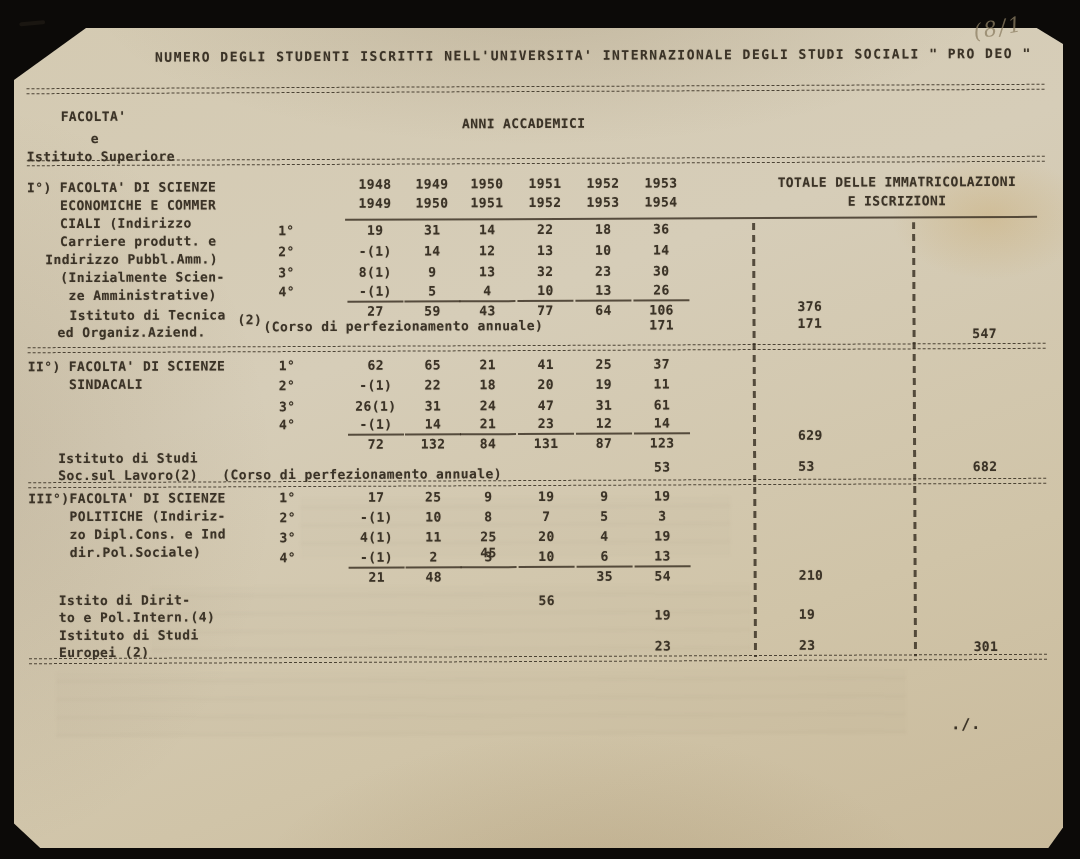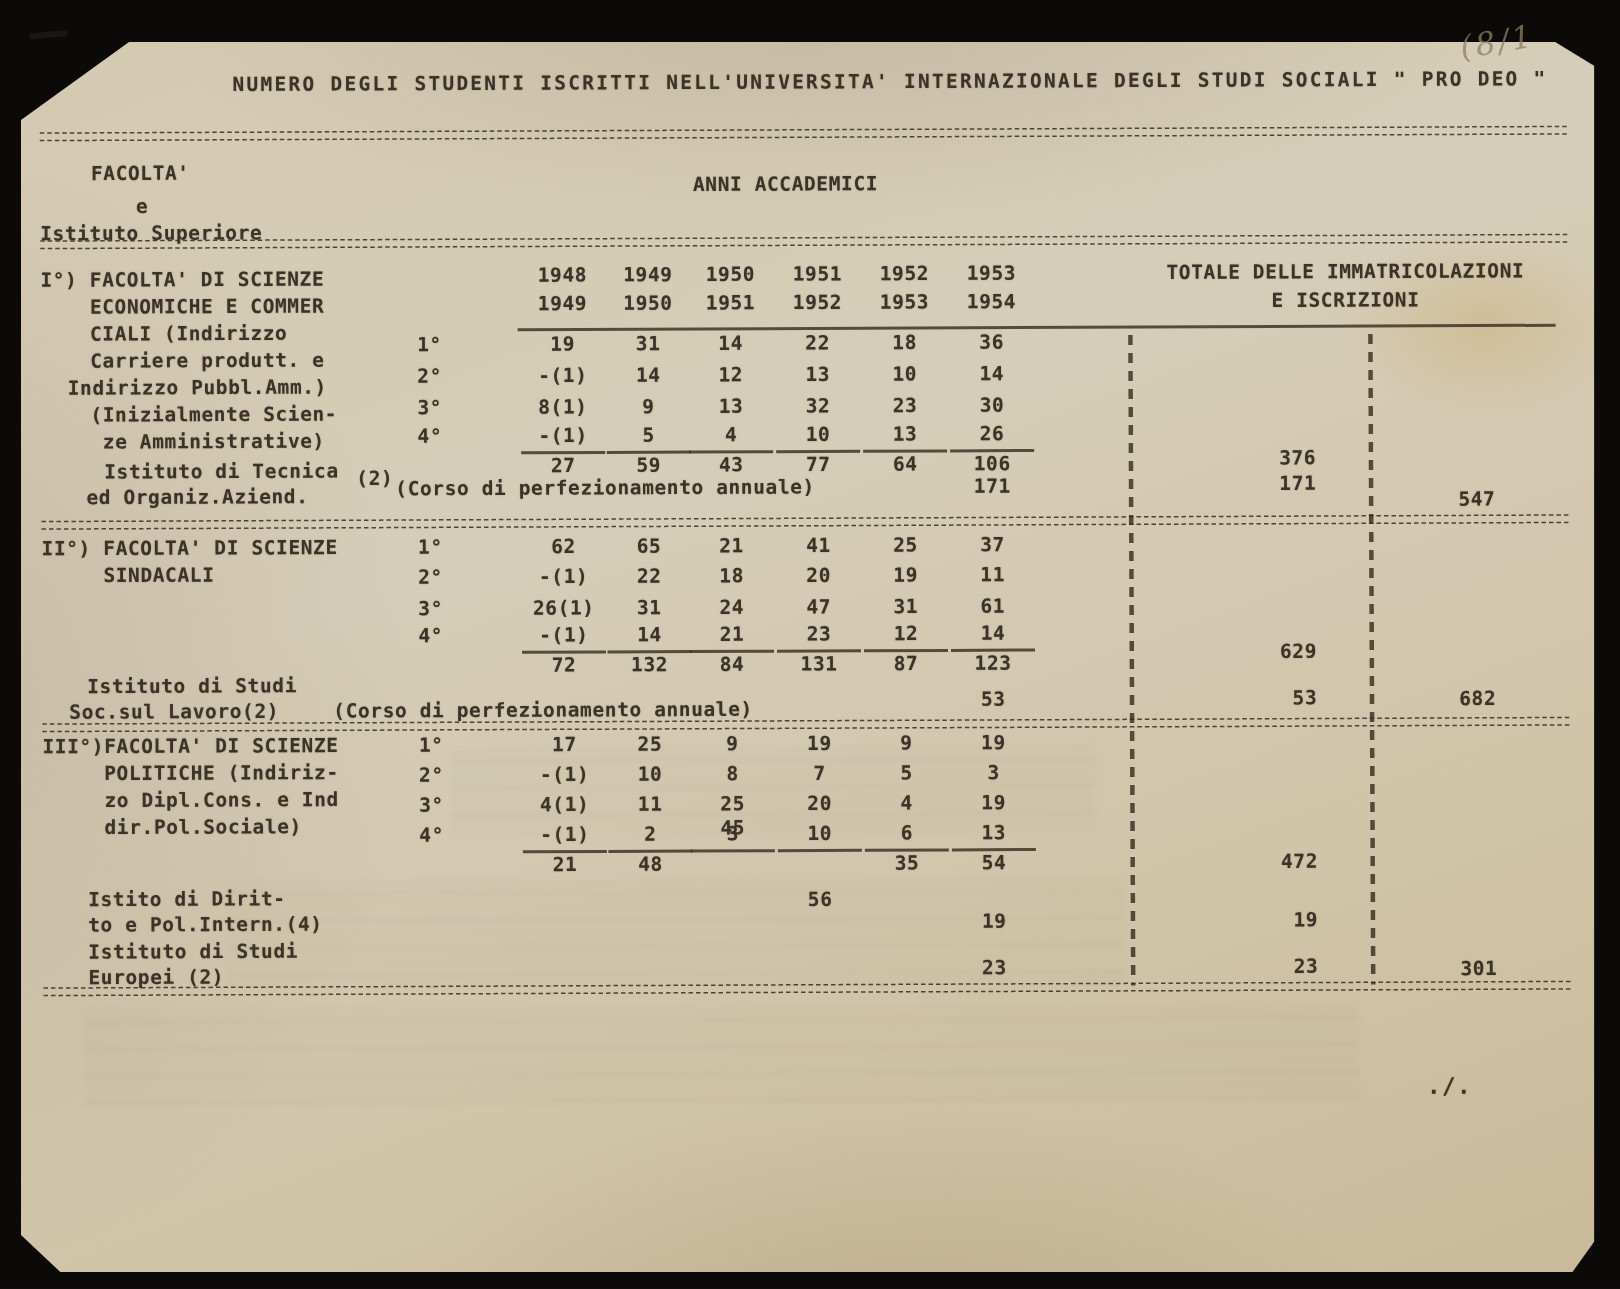--- a/index.html
+++ b/index.html
@@ -13,21 +13,21 @@
       radial-gradient(600px 200px at 50% -4%, rgba(105,85,55,.16), transparent 75%),
       linear-gradient(160deg,#d4cab2 0%,#d6cdb8 38%,#d0c4a8 72%,#c9ba9b 100%);
     clip-path:polygon(0px 52px,72px 0px,97.5% 0px,100% 16px,100% 97.5%,98.6% 100%,2.5% 100%,0px 97%);
   }
   #content{position:absolute;left:0;top:0;width:1080px;height:859px;
            transform:rotate(-0.25deg);transform-origin:540px 430px;}
   .t{position:absolute;white-space:pre;font:bold 13px/16px "DejaVu Sans Mono",monospace;
      color:#3b3327;letter-spacing:.4px;text-shadow:0 0 1px rgba(56,46,32,.35);}
   .num{width:64px;text-align:center;}
   .c0{left:344px}.c1{left:401px}.c2{left:456px}.c3{left:514px}.c4{left:572px}.c5{left:630px}
-  .mc{left:798px;width:80px;text-align:right;}
+  .mc{left:798px;width:80px;text-align:left;}
   .gc{left:945px;width:80px;text-align:center;}
   .ctr{text-align:center;}
   .dline{position:absolute;height:4px;border-top:1.6px dashed rgba(52,43,30,.85);
          border-bottom:1.6px dashed rgba(52,43,30,.85);}
   .sline{position:absolute;border-top:2.4px solid rgba(52,43,30,.8);}
   .ul{position:absolute;width:56px;border-top:2.2px solid rgba(52,43,30,.8);}
   .vline{position:absolute;width:3px;
     background:repeating-linear-gradient(180deg,rgba(52,43,30,.8) 0 7px,transparent 7px 12px);}
   .hand{position:absolute;font:italic 21px "DejaVu Serif",serif;color:#8d7f63;
         transform:rotate(-9deg);letter-spacing:2px;opacity:.75;}
@@ -180,21 +180,21 @@
     <div class="ul" style="left:634px;top:433px"></div>
 
     <span class="t num c0" style="top:436px">72</span>
     <span class="t num c1" style="top:436px">132</span>
     <span class="t num c2" style="top:436px">84</span>
     <span class="t num c3" style="top:436px">131</span>
     <span class="t num c4" style="top:436px">87</span>
     <span class="t num c5" style="top:436px">123</span>
 
     <div class="t" style="left:58px;top:449px">Istituto di Studi</div>
-    <div class="t" style="left:46px;top:466px">Soc.sul Lavoro(2)</div>
+    <div class="t" style="left:58px;top:466px">Soc.sul Lavoro(2)</div>
     <div class="t" style="left:222px;top:466px">(Corso di perfezionamento annuale)</div>
     <span class="t num c5" style="top:460px">53</span>
     <span class="t mc" style="top:429px">629</span>
     <span class="t mc" style="top:460px">53</span>
     <span class="t gc" style="top:461px">682</span>
 
     <div class="dline" style="left:28px;top:480px;width:1018px"></div>
 
     <div class="t" style="left:28px;top:489px">III°)FACOLTA' DI SCIENZE</div>
     <div class="t" style="left:28px;top:507px">     POLITICHE (Indiriz-</div>
@@ -237,21 +237,21 @@
     <div class="ul" style="left:518px;top:566px"></div>
     <div class="ul" style="left:576px;top:566px"></div>
     <div class="ul" style="left:634px;top:566px"></div>
 
     <span class="t num c0" style="top:569px">21</span>
     <span class="t num c1" style="top:569px">48</span>
     <span class="t num c2" style="top:545px">45</span>
     <span class="t num c3" style="top:593px">56</span>
     <span class="t num c4" style="top:569px">35</span>
     <span class="t num c5" style="top:569px">54</span>
-    <span class="t mc" style="top:569px">472</span>
+    <span class="t mc" style="top:569px">210</span>
 
     <div class="t" style="left:58px;top:591px">Istito di Dirit-</div>
     <div class="t" style="left:58px;top:608px">to e Pol.Intern.(4)</div>
     <span class="t num c5" style="top:608px">19</span>
     <span class="t mc" style="top:608px">19</span>
 
     <div class="t" style="left:58px;top:626px">Istituto di Studi</div>
     <div class="t" style="left:58px;top:643px">Europei (2)</div>
     <span class="t num c5" style="top:639px">23</span>
     <span class="t mc" style="top:639px">23</span>

